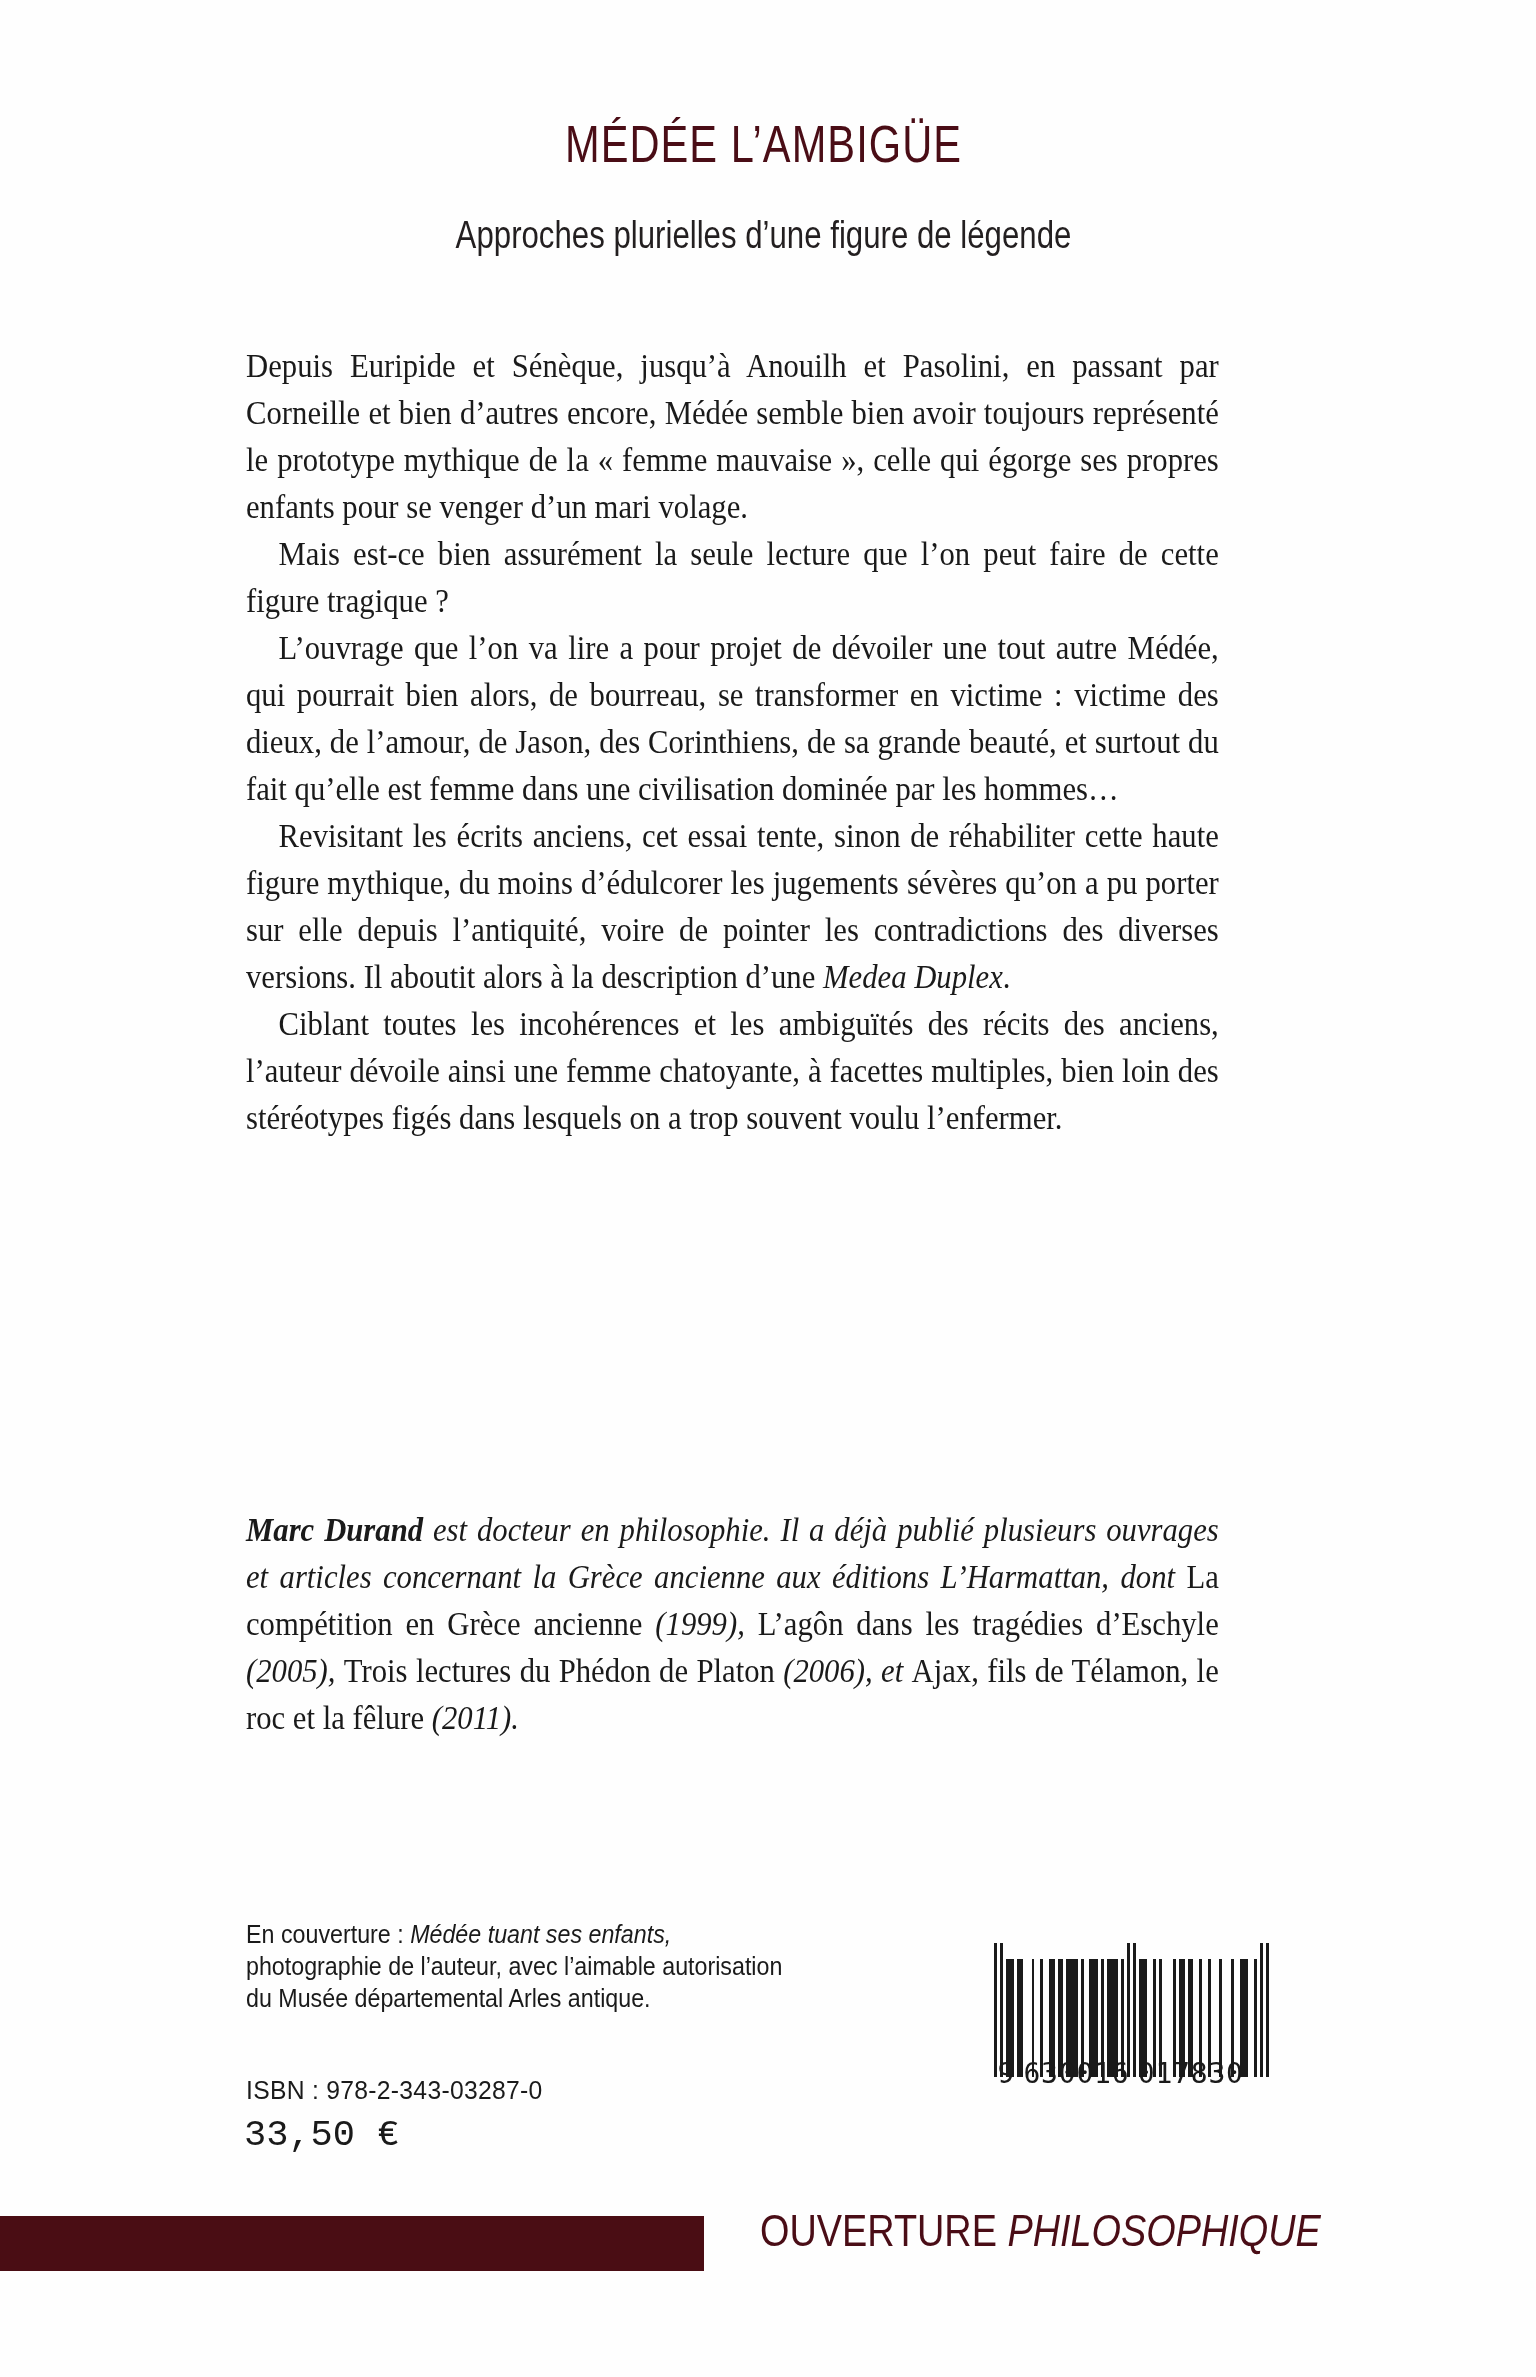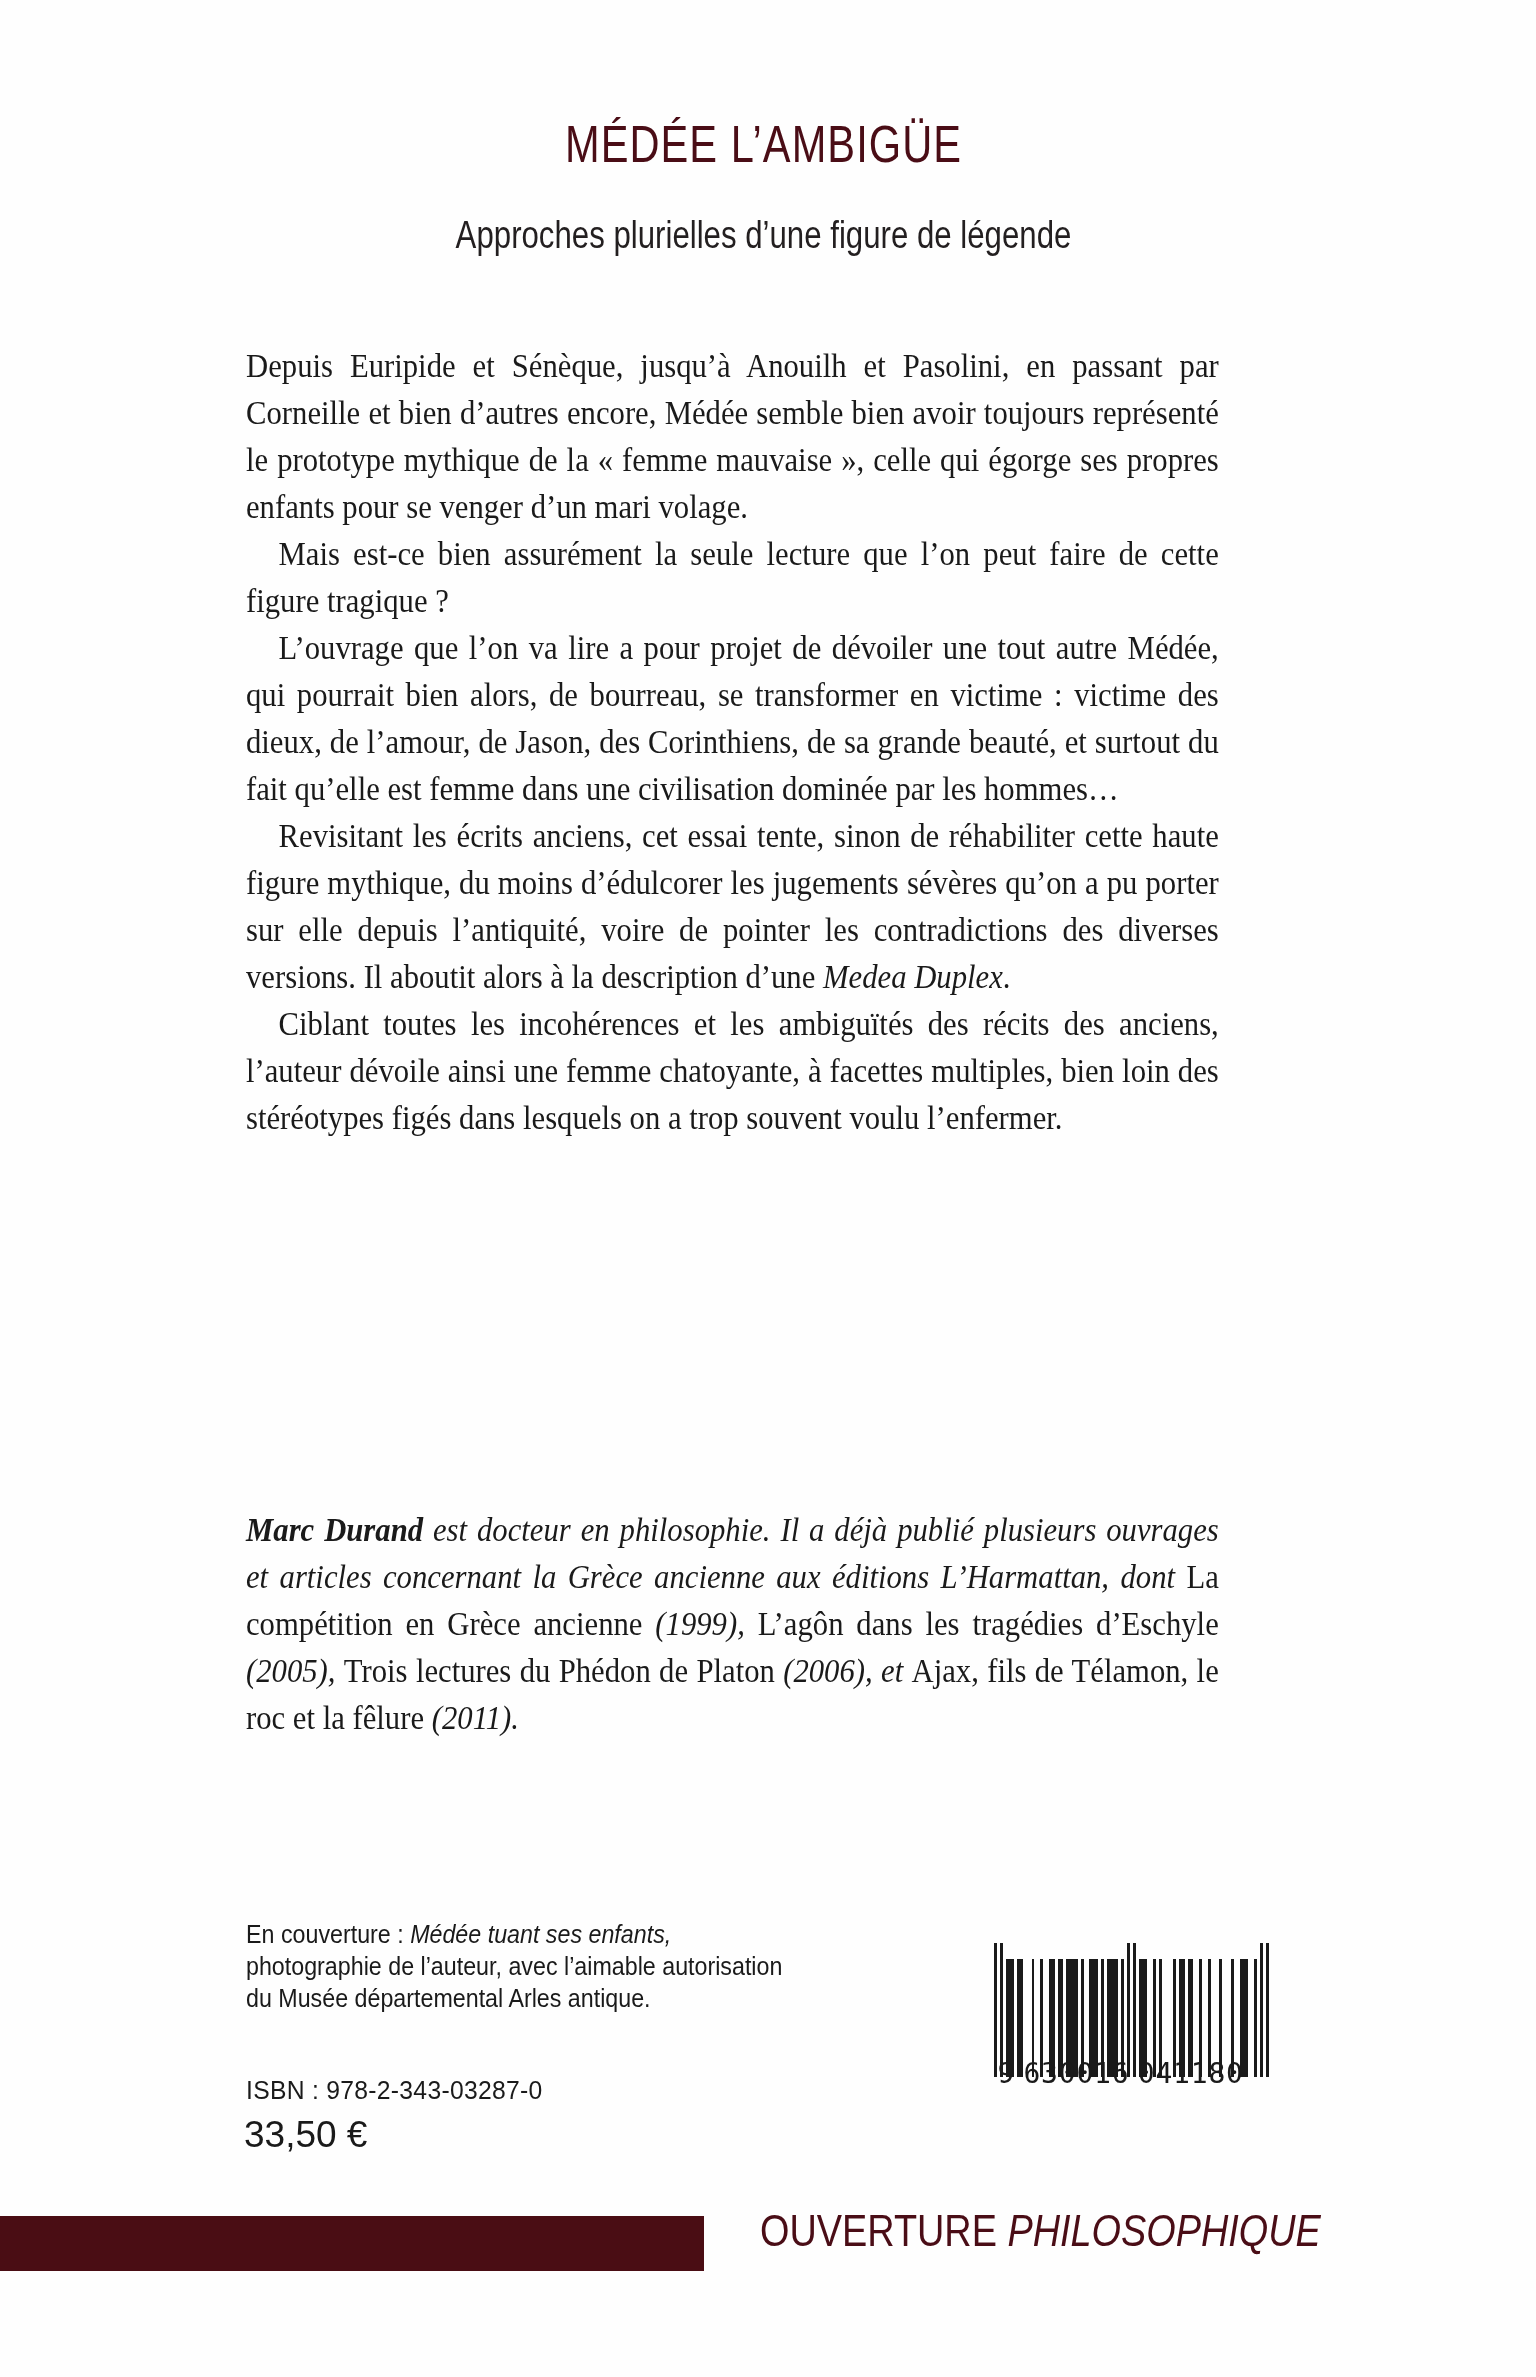--- a/index.html
+++ b/index.html
@@ -118,21 +118,21 @@
     font-size: 26px;
     color: #1a1a1a;
     letter-spacing: 0.3px;
     transform: scaleX(0.95);
     transform-origin: left top;
   }
   .price {
     position: absolute;
     left: 244px;
     top: 2114px;
-    font-family: Liberation Sans, sans-serif;
+    font-family: Liberation Mono, monospace;
     font-size: 37px;
     color: #1a1a1a;
   }
 
   
   .barcode-wrap {
     position: absolute;
     left: 994px;
     top: 1943px;
     width: 277px;
@@ -313,21 +313,21 @@
         <i class="g" style="width:2.9px"></i>
         <i class="short" style="width:2.9px"></i>
         <i class="g" style="width:2.9px"></i>
         <i class="tall" style="width:2.9px"></i>
         <i class="g" style="width:2.9px"></i>
         <i class="tall" style="width:2.9px"></i>
       </div>
     <div class="barcode-digits">
       <span>9</span>
       <span>630016</span>
-      <span>041180</span>
+      <span>017830</span>
     </div>
   </div>
 
   <div class="footer-bar"></div>
   <div class="collection"><span>OUVERTURE </span><span class="it">PHILOSOPHIQUE</span></div>
 
 </div>
 
 
 </body></html>

